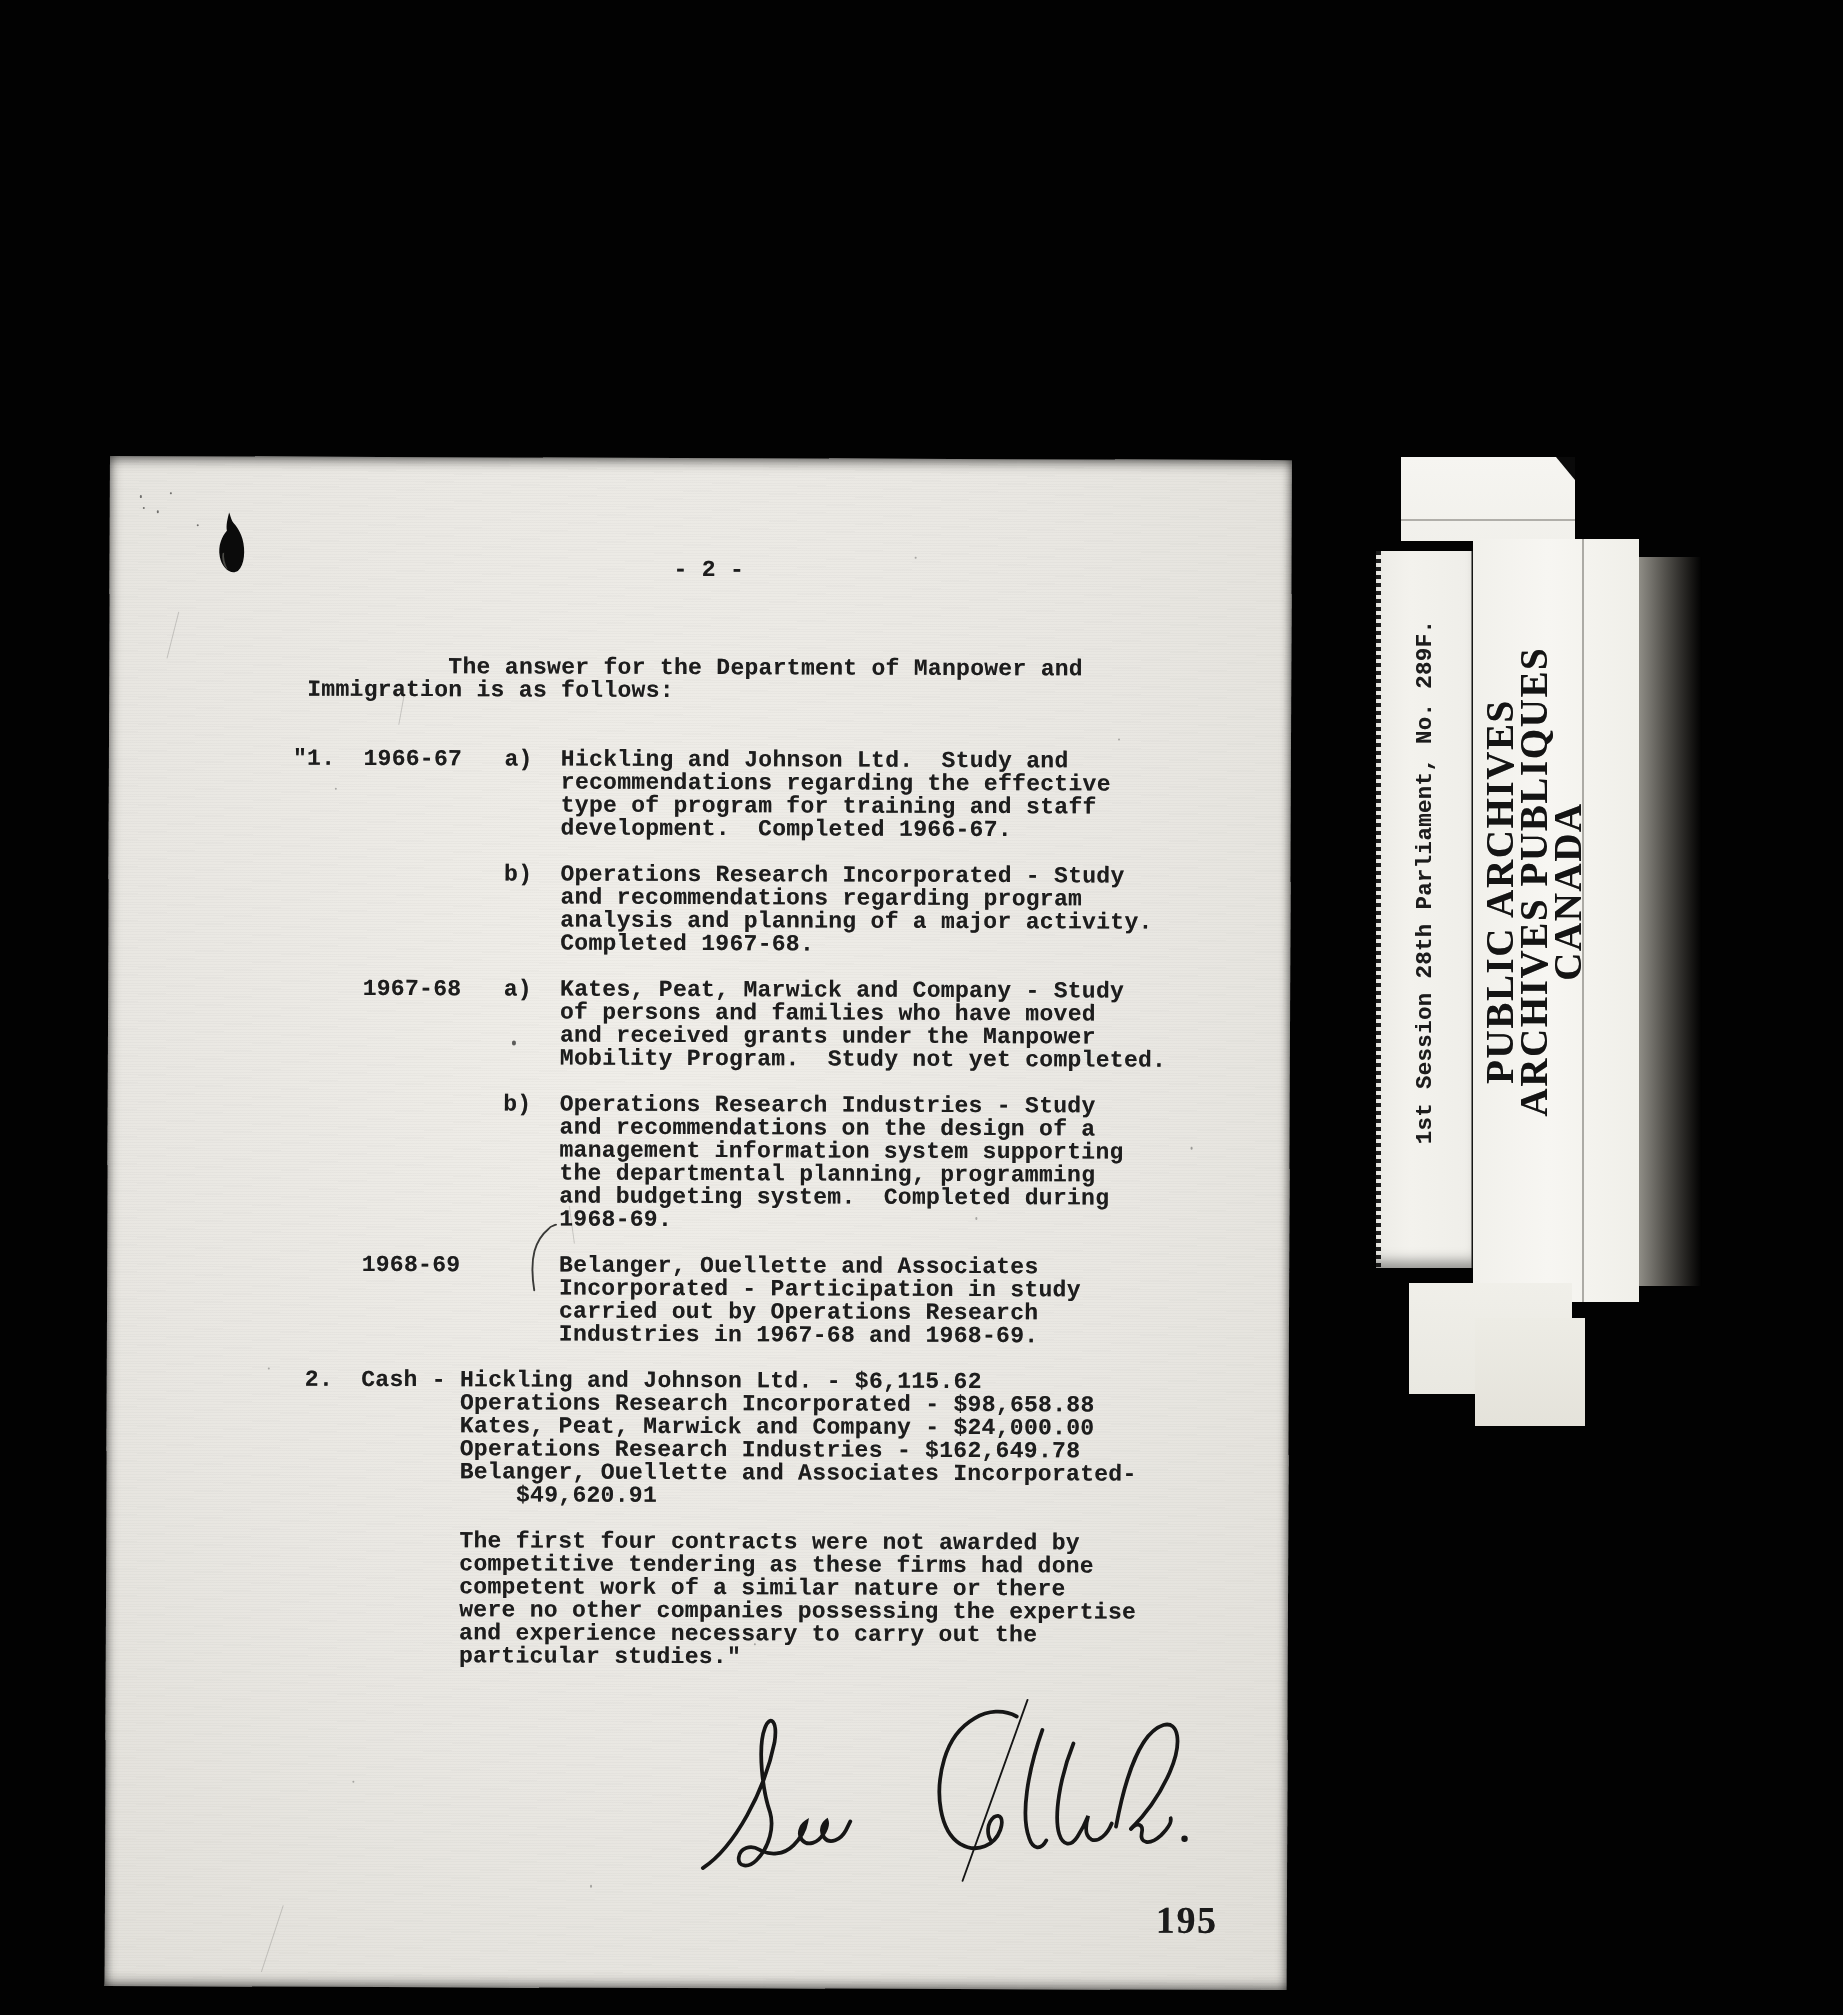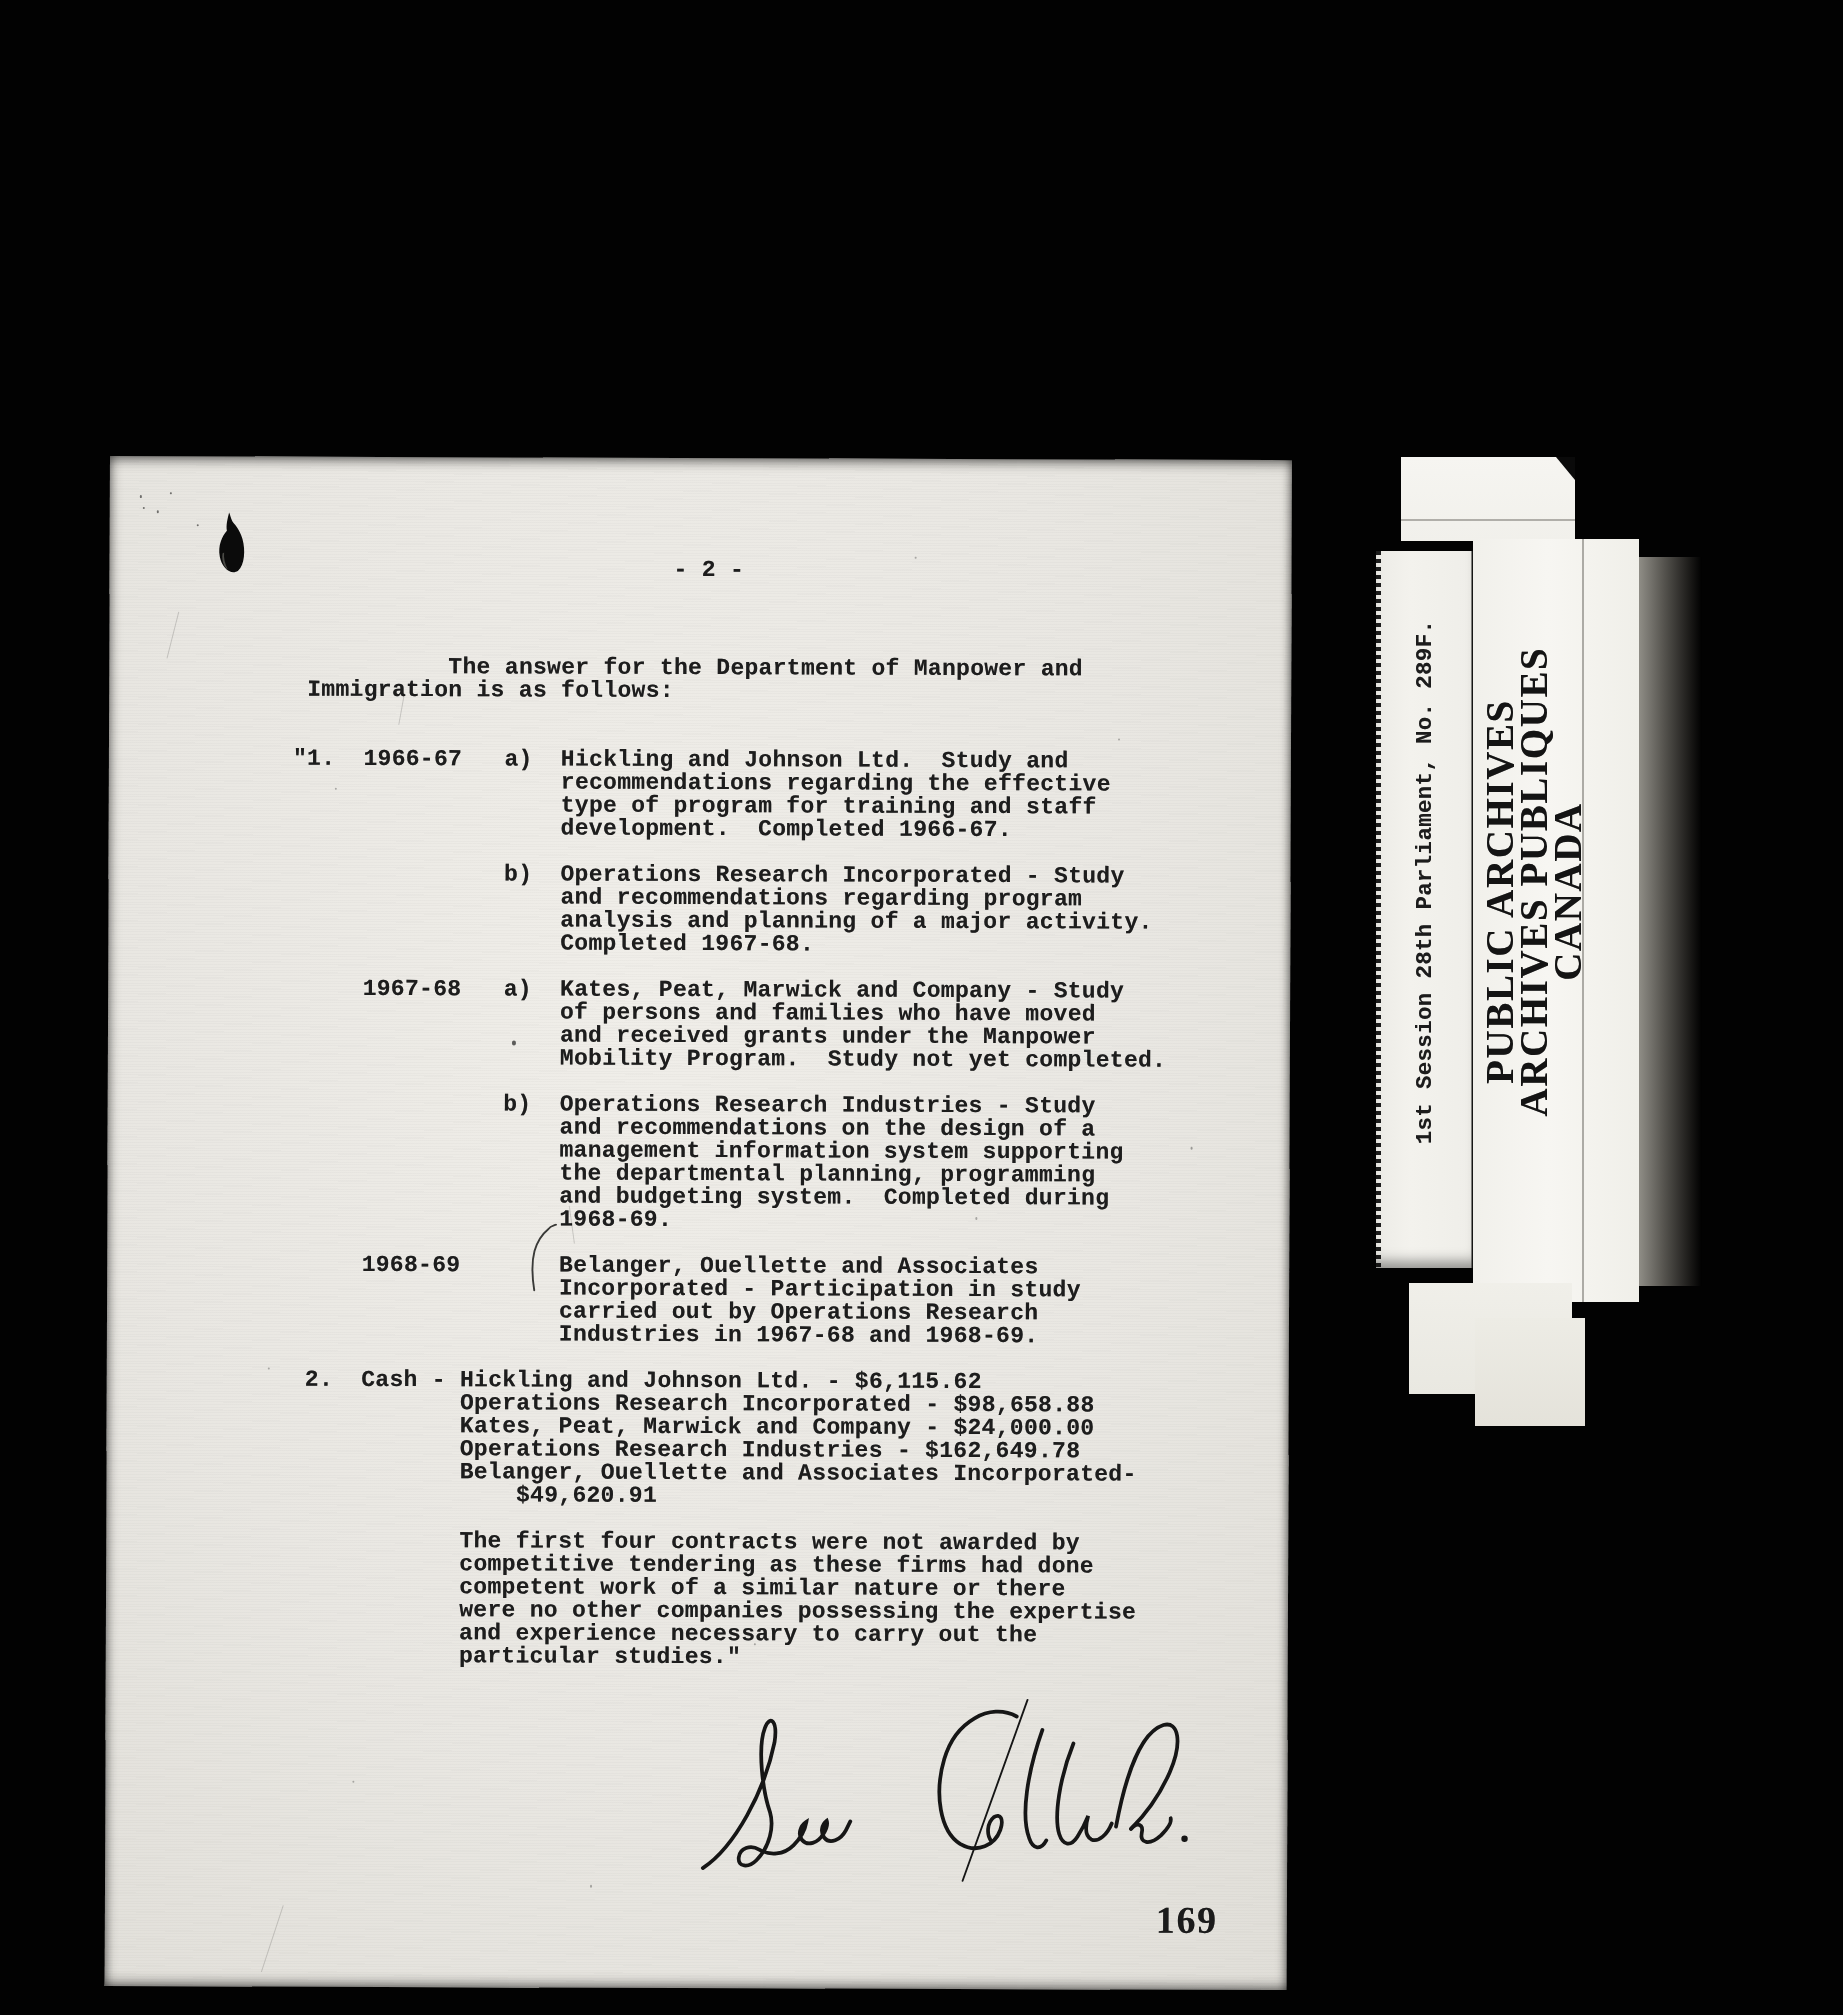--- a/index.html
+++ b/index.html
@@ -151,21 +151,21 @@
         <path d="M620,45 C570,18 505,55 485,125 C466,190 478,260 515,283 C548,302 580,285 590,257 C597,237 590,225 578,233 C566,243 563,265 574,279"></path>
         <path d="M668,70 C640,150 628,230 644,272 C651,293 666,295 676,276"></path>
         <path d="M726,95 C700,160 690,232 700,264 C707,286 722,288 734,269 C744,253 750,240 754,230 C748,252 748,268 760,274 C774,280 790,264 798,244"></path>
         <path d="M806,250 C826,140 856,72 894,60 C922,52 930,92 906,148 C886,194 856,232 834,254"></path>
         <path d="M834,254 C846,240 858,246 854,262 C850,280 868,286 890,266 C902,254 910,242 908,234"></path>
         <path d="M520,352 L640,14" stroke-width="3.5"></path>
       </g>
       <circle cx="934" cy="272" r="6" fill="#161616"></circle>
     </svg>
 
-    <div class="page-num">169</div>
+    <div class="page-num">195</div>
 
     <div class="speck s1"></div>
     <div class="speck s2"></div>
     <div class="speck s3"></div>
     <div class="speck s4"></div>
     <div class="speck s5"></div>
     <div class="speck s6"></div>
     <div class="speck s7"></div>
     <div class="speck s8"></div>
     <div class="speck s9"></div>

